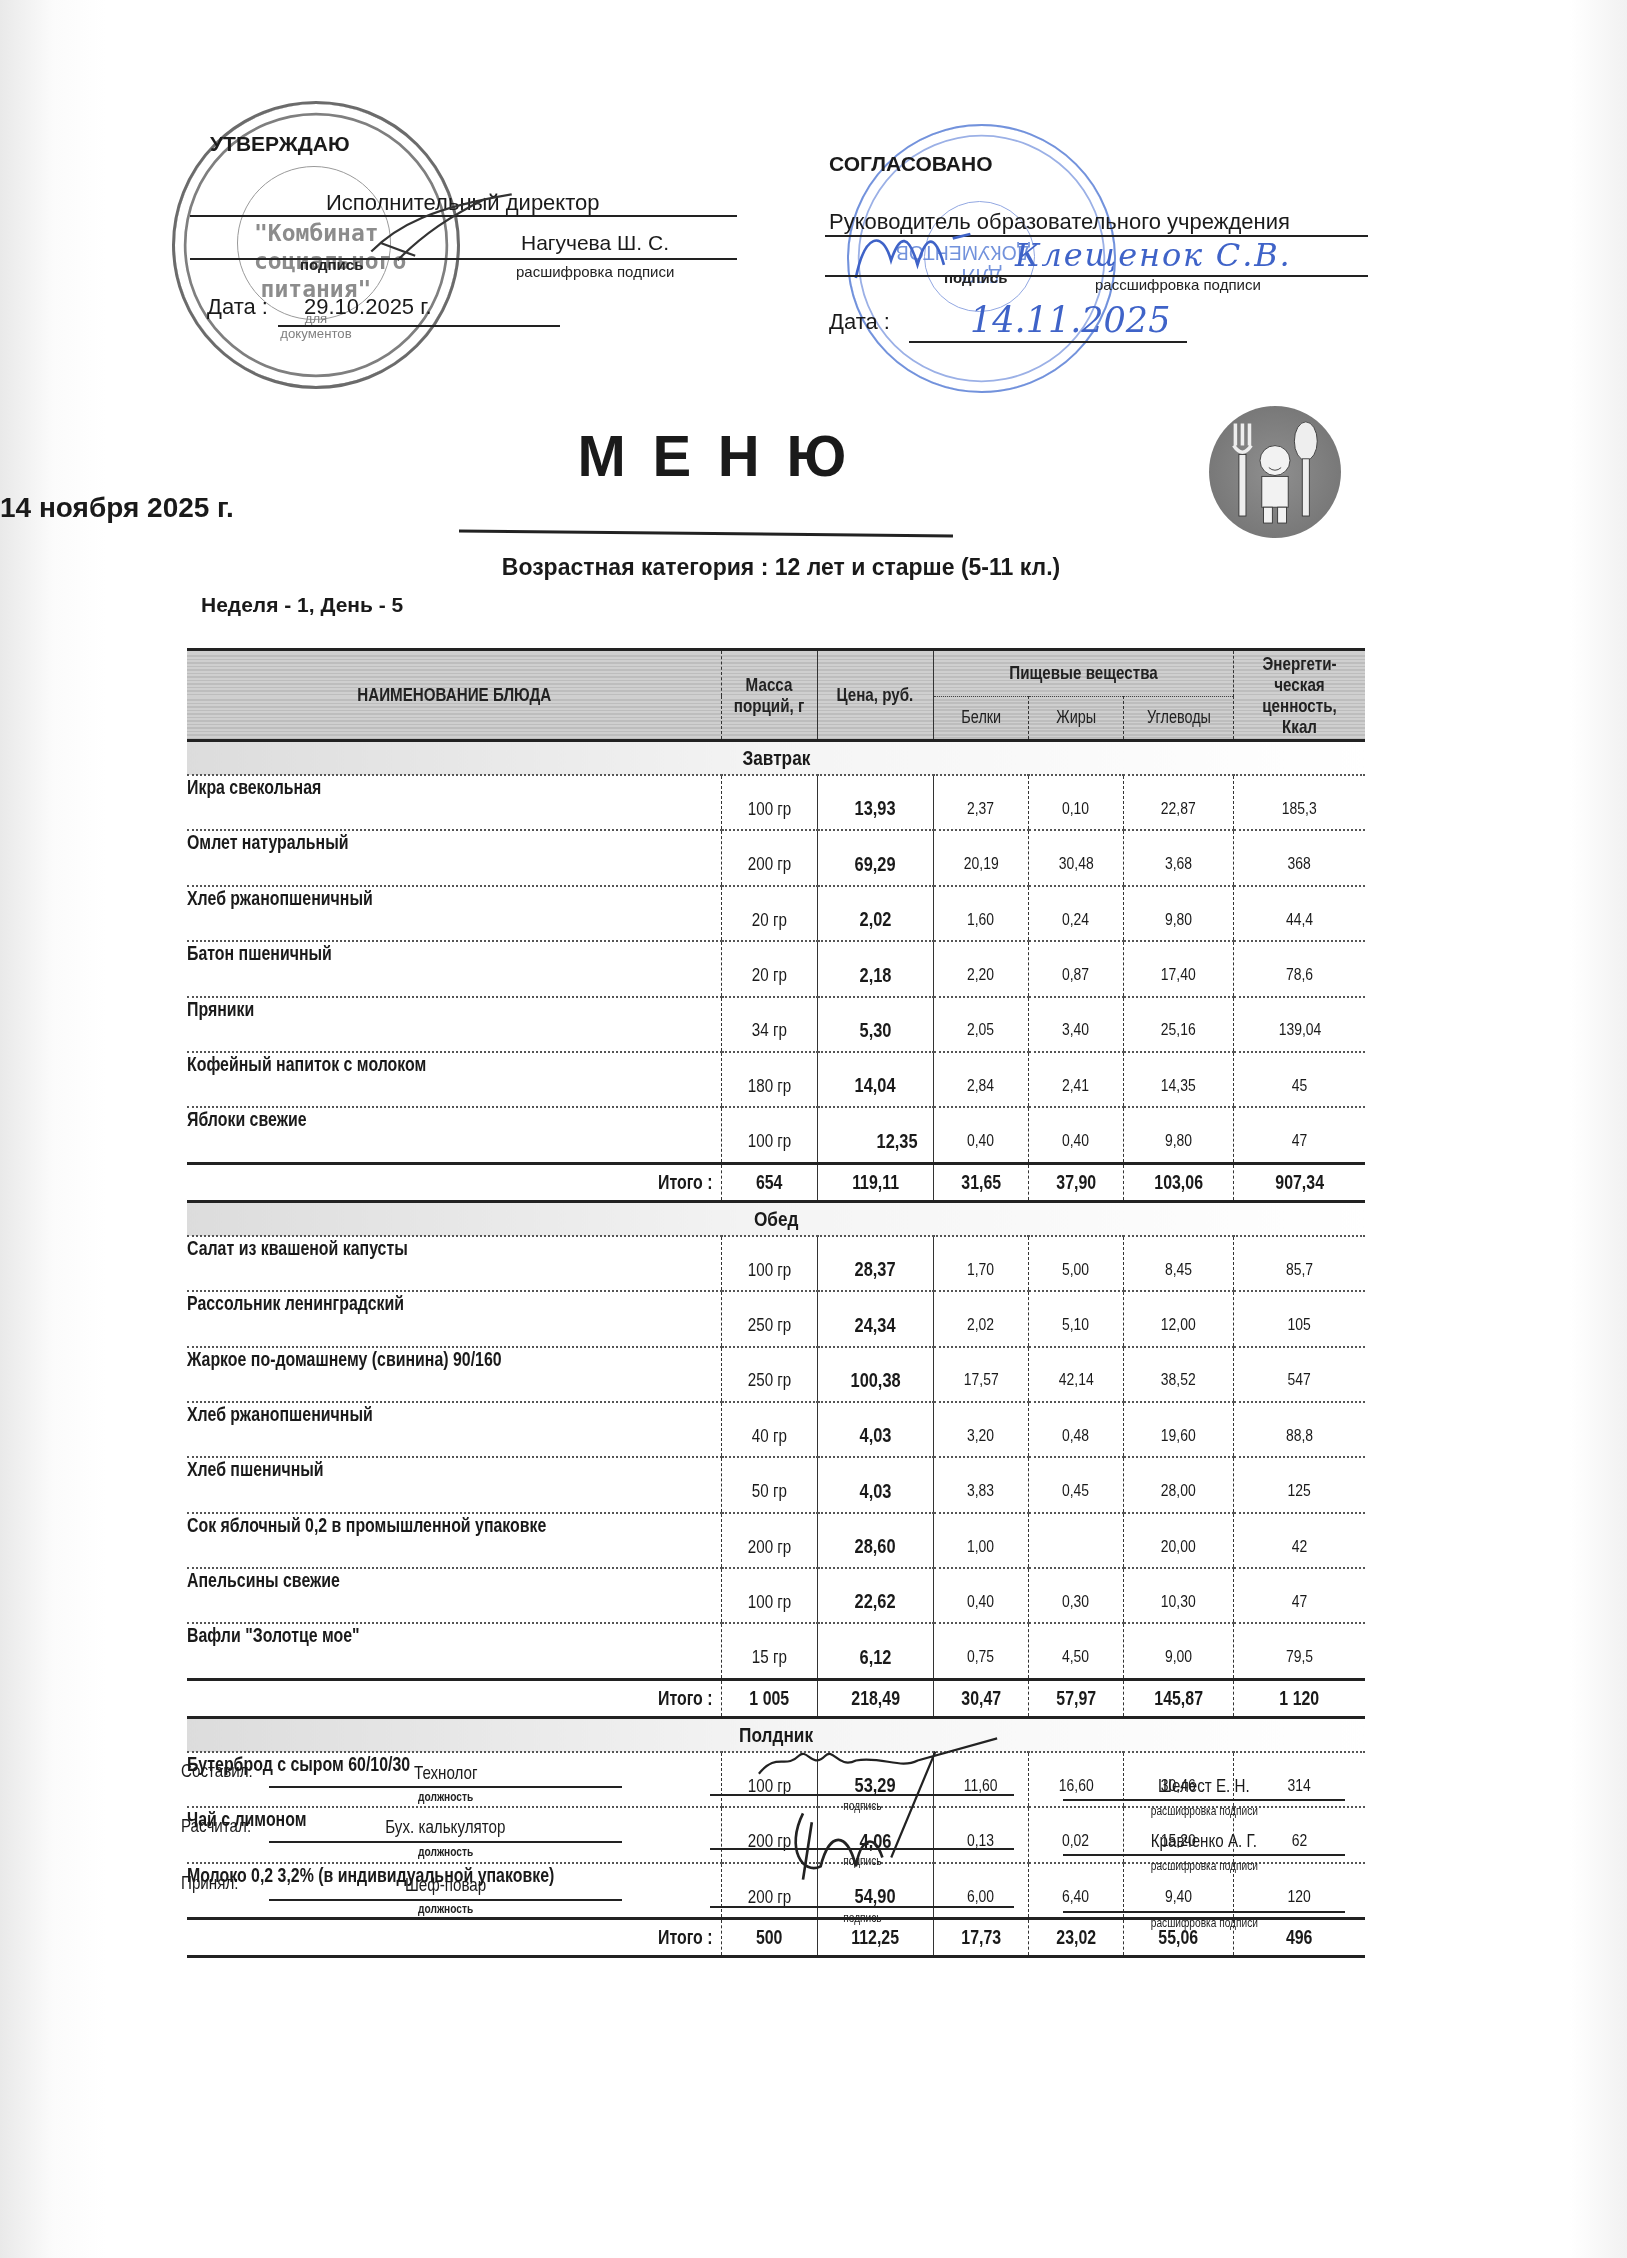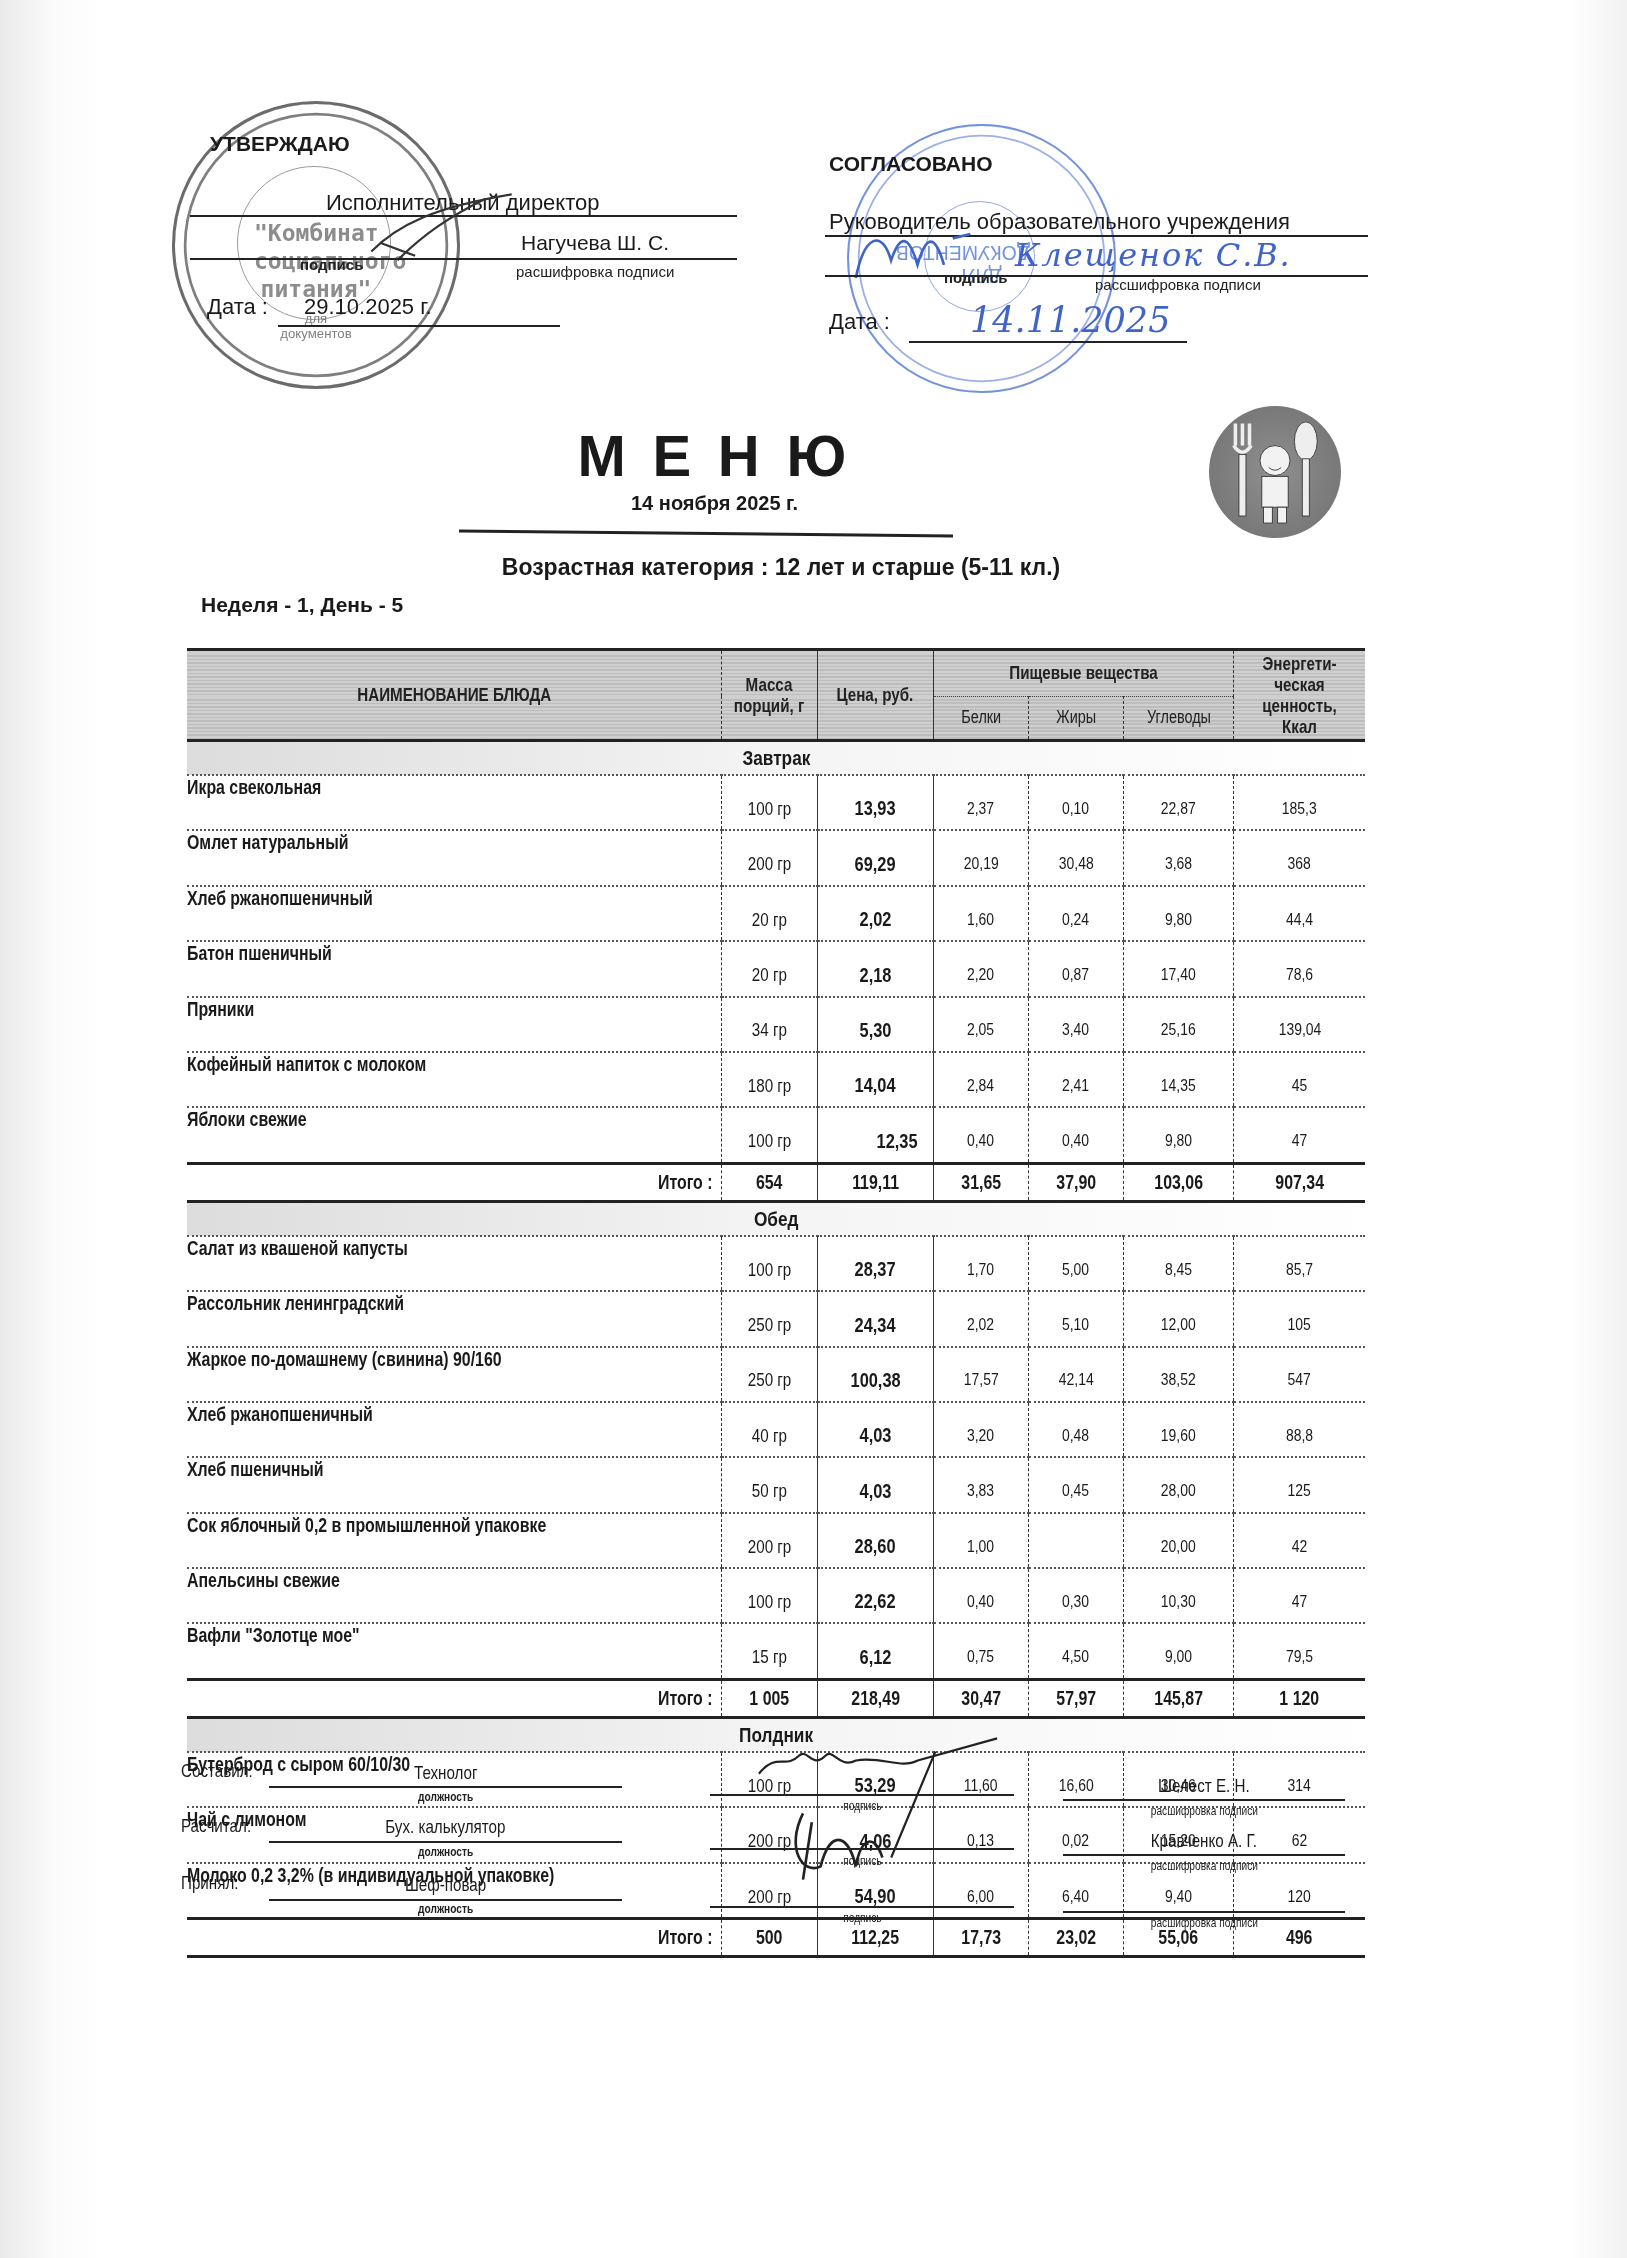--- a/index.html
+++ b/index.html
@@ -84,21 +84,21 @@
   </svg>
   <div class="abs" style="left:1015px;top:236px;font-size:32px;font-style:italic;color:#3f63c8;font-family:'DejaVu Serif', serif;letter-spacing:1.8px;">Клещенок С.В.</div>
   <div class="line" style="left:825px;top:275px;width:543px;"></div>
   <div class="abs small" style="left:944px;top:269px;font-weight:bold;">подпись</div>
   <div class="abs small" style="left:1067px;top:276px;margin-left:28px;">рассшифровка подписи</div>
   <div class="abs" style="left:829px;top:309px;font-size:22px;">Дата :</div>
   <div class="abs" style="left:970px;top:300px;font-size:35px;font-style:italic;color:#3f63c8;font-family:'DejaVu Serif', serif;">14.11.2025</div>
   <div class="line" style="left:909px;top:341px;width:278px;"></div>
 
   <div class="abs" style="left:0;width:1429px;top:422px;text-align:center;font-weight:bold;font-size:58px;letter-spacing:5.3px;">М Е Н Ю</div>
-  <div class="abs" style="left:0;width:1429px;top:492px;text-align:center;font-weight:bold;font-size:20px;">14 ноября 2025 г.</div>
+  <div class="abs" style="left:0;width:1429px;top:492px;font-weight:bold;font-size:28px;">14 ноября 2025 г.</div>
   <div class="line" style="left:459px;top:532px;width:494px;height:2.6px;transform:rotate(0.6deg);"></div>
   <div class="abs" style="left:0;width:1562px;top:554px;text-align:center;font-weight:bold;font-size:23px;">Возрастная категория : 12 лет и старше (5-11 кл.)</div>
   <div class="abs" style="left:201px;top:593px;font-weight:bold;font-size:21px;">Неделя - 1, День - 5</div>
 
   <div class="abs" style="left:1209px;top:406px;width:132px;height:132px;border-radius:50%;background:radial-gradient(circle,#8f8f8f,#6f6f6f);">
     <svg width="132" height="132" viewBox="0 0 150 150">
       <ellipse cx="110" cy="40" rx="13" ry="22" fill="#eee" stroke="#333"></ellipse>
       <rect x="106" y="60" width="8" height="65" fill="#eee" stroke="#333"></rect>
       <path d="M30 20 L30 45 M38 20 L38 45 M46 20 L46 45 M28 45 Q38 60 48 45" stroke="#eee" stroke-width="4" fill="none"></path>
       <rect x="34" y="55" width="8" height="70" fill="#eee" stroke="#333"></rect>

